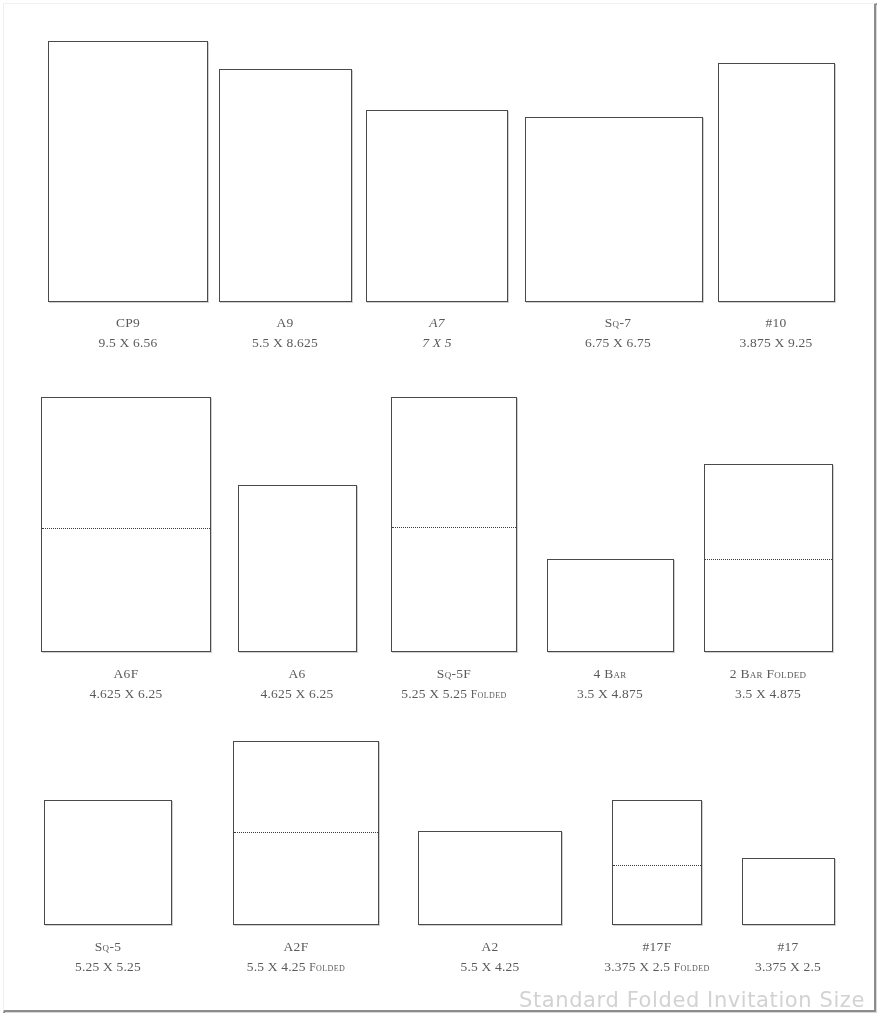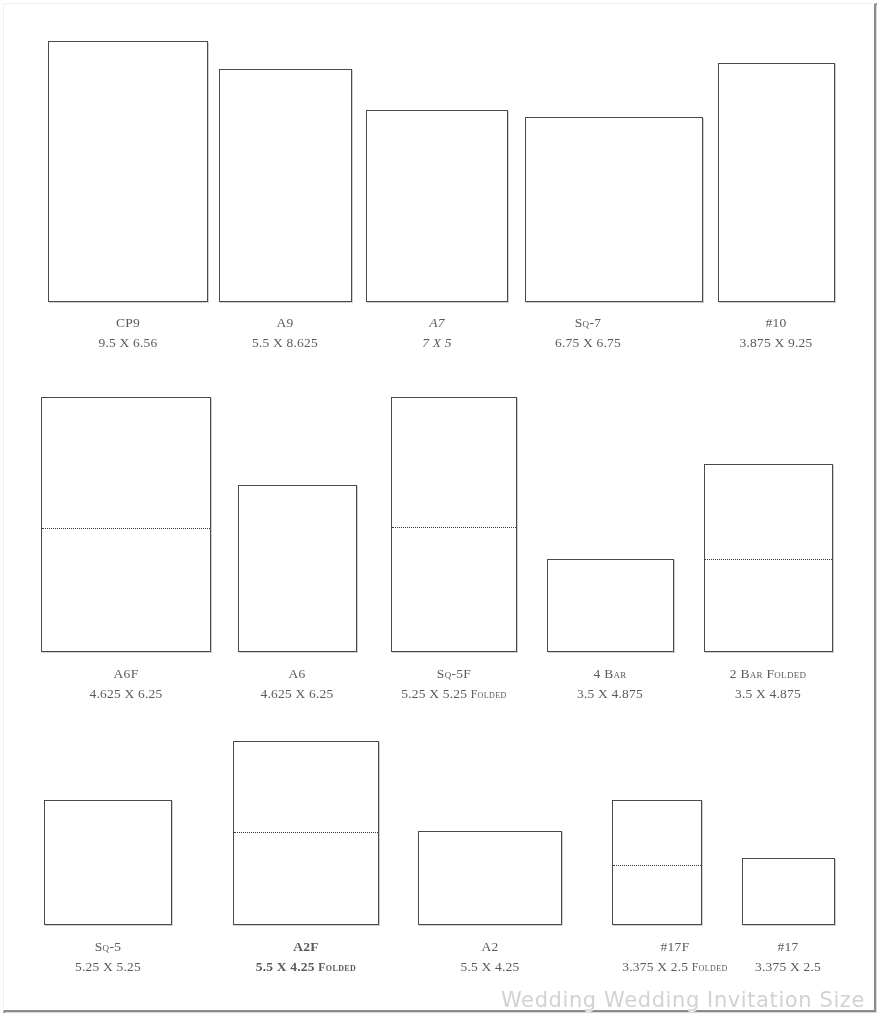--- a/index.html
+++ b/index.html
@@ -137,21 +137,21 @@
         <span class="dims">9.5 X 6.56</span>
       </div>
       <div class="caption" style="left: 125px; top: 313px; width: 320px;">
         <span class="name">A9</span>
         <span class="dims">5.5 X 8.625</span>
       </div>
       <div class="caption" style="left: 277px; top: 313px; width: 320px; font-style: italic;">
         <span class="name">A7</span>
         <span class="dims">7 X 5</span>
       </div>
-      <div class="caption" style="left: 428px; top: 313px; width: 320px;">
+      <div class="caption" style="left: 458px; top: 313px; width: 320px;">
         <span class="name"><span class="sc">Sq</span>-7</span>
         <span class="dims">6.75 X 6.75</span>
       </div>
       <div class="caption" style="left: 616px; top: 313px; width: 320px;">
         <span class="name">#10</span>
         <span class="dims">3.875 X 9.25</span>
       </div>
       <div class="caption" style="left: -34px; top: 664px; width: 320px;">
         <span class="name">A6F</span>
         <span class="dims">4.625 X 6.25</span>
@@ -169,32 +169,32 @@
         <span class="dims">3.5 X 4.875</span>
       </div>
       <div class="caption" style="left: 608px; top: 664px; width: 320px;">
         <span class="name"><span class="sc">2 Bar Folded</span></span>
         <span class="dims">3.5 X 4.875</span>
       </div>
       <div class="caption" style="left: -52px; top: 937px; width: 320px;">
         <span class="name"><span class="sc">Sq</span>-5</span>
         <span class="dims">5.25 X 5.25</span>
       </div>
-      <div class="caption" style="left: 146px; top: 937px; width: 320px; font-weight: bold;">
+      <div class="caption" style="left: 136px; top: 937px; width: 320px;">
         <span class="name">A2F</span>
         <span class="dims">5.5 X 4.25 <span class="sc folded-word">Folded</span></span>
       </div>
       <div class="caption" style="left: 330px; top: 937px; width: 320px;">
         <span class="name">A2</span>
         <span class="dims">5.5 X 4.25</span>
       </div>
-      <div class="caption" style="left: 515px; top: 937px; width: 320px;">
+      <div class="caption" style="left: 497px; top: 937px; width: 320px;">
         <span class="name">#17F</span>
         <span class="dims">3.375 X 2.5 <span class="sc folded-word">Folded</span></span>
       </div>
       <div class="caption" style="left: 628px; top: 937px; width: 320px;">
         <span class="name">#17</span>
         <span class="dims">3.375 X 2.5</span>
       </div>
     </div>
 
-  <div id="watermark">Wedding Wedding Invitation Size</div>
+  <div id="watermark">Standard Folded Invitation Size</div>
 </div>
 
 </body></html>

